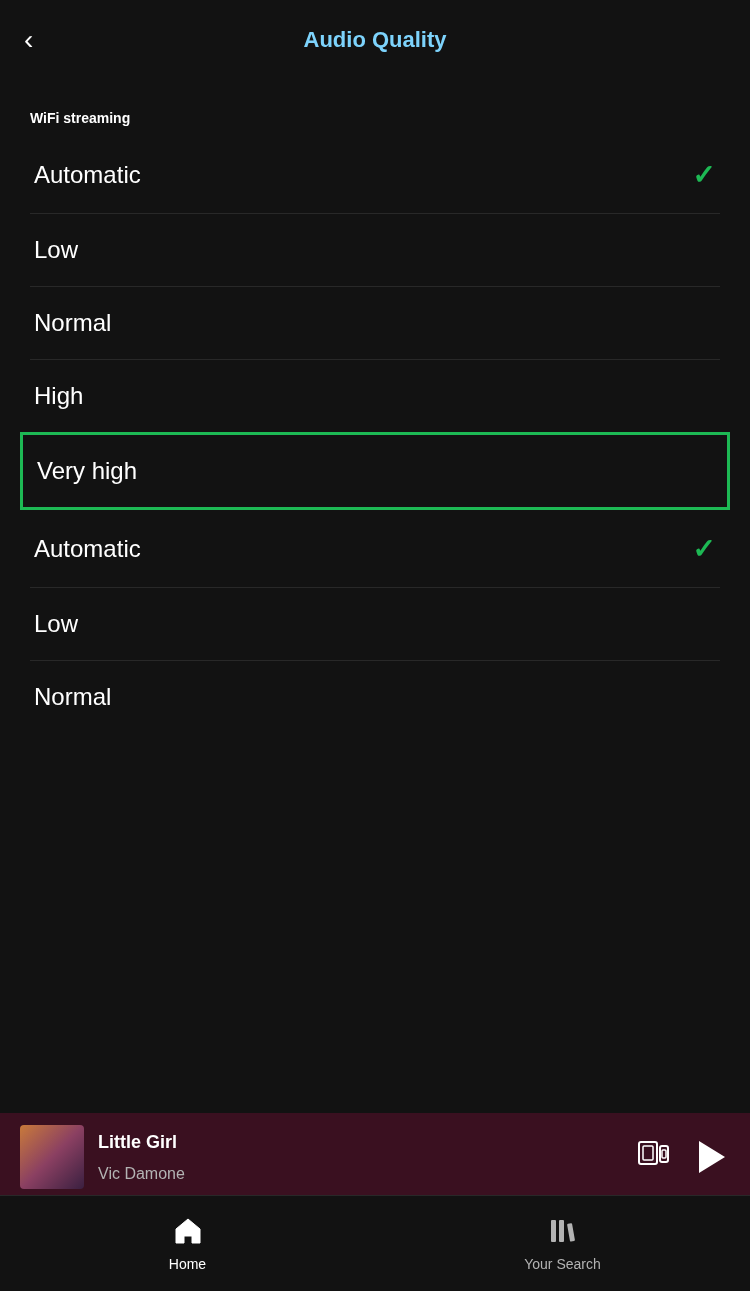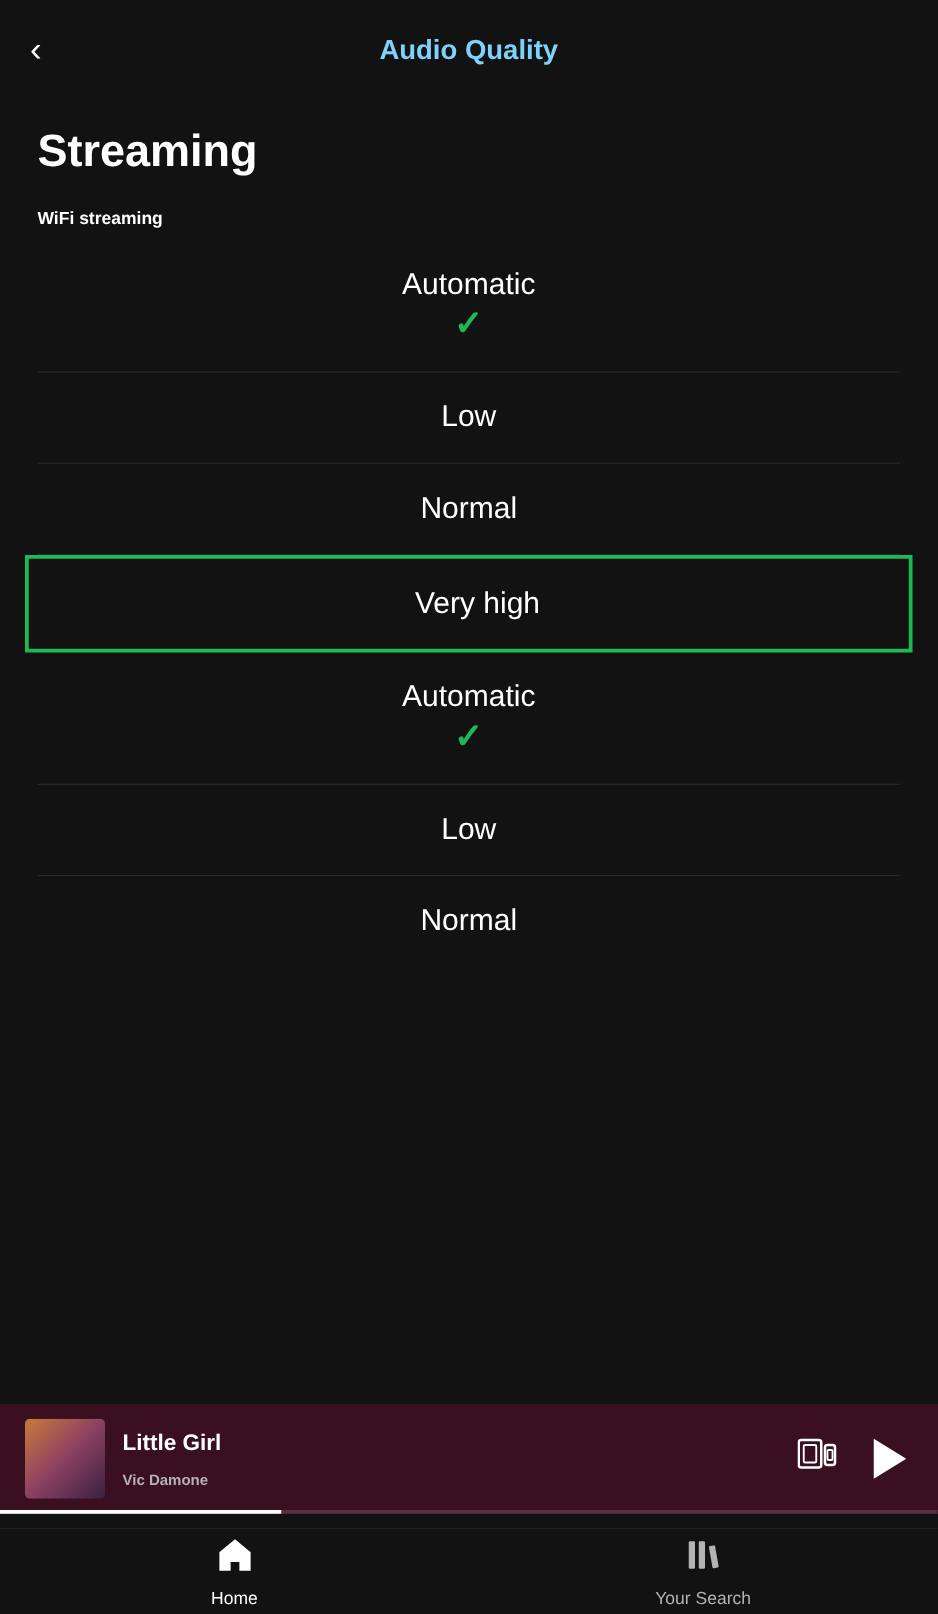--- a/index.html
+++ b/index.html
@@ -63,21 +63,20 @@
       margin-top: 10px;
     }
 
     .option-row {
       display: flex;
       align-items: center;
       justify-content: space-between;
       padding: 22px 4px;
       cursor: pointer;
       position: relative;
-      flex-direction: column;
     }
 
     .option-row.highlighted {
       border: 3px solid #1DB954;
       margin-left: -10px;
       margin-right: -10px;
       padding-left: 14px;
       padding-right: 0;
     }
 
@@ -95,21 +94,21 @@
 
     .divider {
       height: 1px;
       background: #282828;
       margin: 0 0;
     }
 
     
     .mini-player {
       position: fixed;
-      bottom: 80px;
+      bottom: 90px;
       left: 0;
       width: 750px;
       background: #3a1020;
       display: flex;
       align-items: center;
       padding: 12px 20px;
       gap: 14px;
       z-index: 100;
     }
 
@@ -140,24 +139,23 @@
       flex: 1;
     }
 
     .mini-player-title {
       font-size: 18px;
       font-weight: 600;
       color: #ffffff;
     }
 
     .mini-player-artist {
-      font-size: 12px;
+      font-size: 16px;
       color: #b3b3b3;
       margin-top: 12px;
-      font-weight: bold;
     }
 
     .mini-player-controls {
       display: flex;
       align-items: center;
       gap: 20px;
     }
 
     .connect-icon {
       color: #ffffff;
@@ -196,21 +194,21 @@
       width: 30%;
       background: #ffffff;
     }
 
     
     .bottom-nav {
       position: fixed;
       bottom: 0;
       left: 0;
       width: 750px;
-      height: 69px;
+      height: 96px;
       background: #121212;
       display: flex;
       align-items: center;
       justify-content: space-around;
       border-top: 1px solid #282828;
       z-index: 200;
     }
 
     .nav-item {
       display: flex;
@@ -233,40 +231,42 @@
 </head>
 <body>
 
 <div class="top-bar">
   <button class="back-button">‹</button>
   <span class="top-title">Audio Quality</span>
 </div>
 
 <div class="content">
 
-  <div class="section-title-main">Streaming</div>
 
   <div class="section-heading">WiFi streaming</div>
 
   <div class="option-row">
     <span class="option-label">Automatic</span>
     <span class="check-icon">✓</span>
   </div>
   <div class="divider"></div>
 
   <div class="option-row">
     <span class="option-label">Low</span>
   </div>
   <div class="divider"></div>
 
   <div class="option-row">
     <span class="option-label">Normal</span>
   </div>
   <div class="divider"></div>
 
+  <div class="option-row">
+    <span class="option-label">High</span>
+  </div>
 
   <div class="option-row highlighted">
     <span class="option-label">Very high</span>
   </div>
 
 
   <div class="option-row">
     <span class="option-label">Automatic</span>
     <span class="check-icon">✓</span>
   </div>

